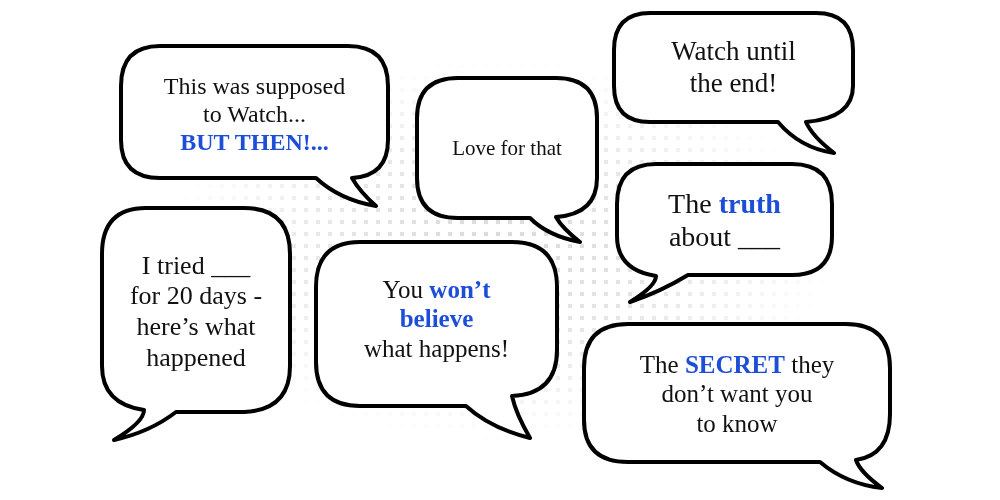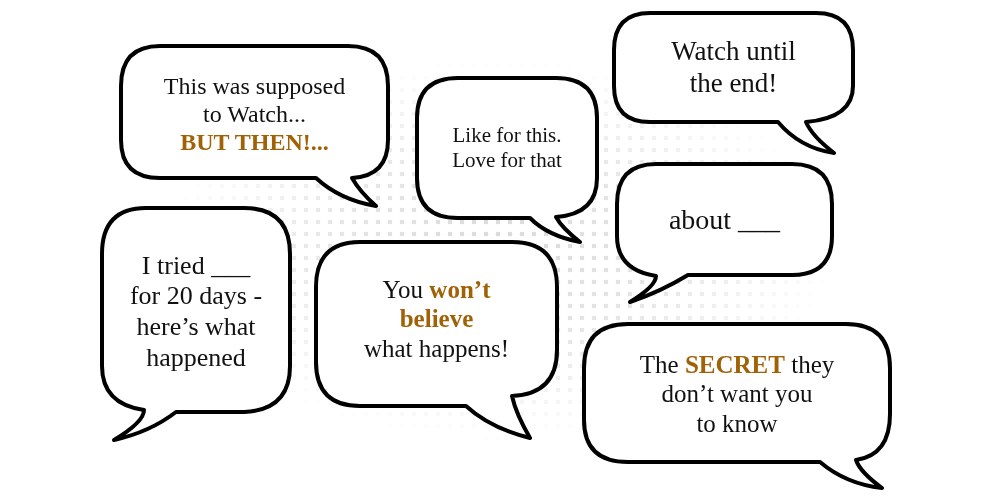--- a/index.html
+++ b/index.html
@@ -16,21 +16,21 @@
             mask-image: radial-gradient(ellipse 42% 48% at 50% 50%, rgba(0,0,0,1) 0%, rgba(0,0,0,0.6) 45%, rgba(0,0,0,0) 80%);
   }
   svg.bubbles { position: absolute; left: 0; top: 0; }
   .bubble-path { fill: #ffffff; stroke: #000000; stroke-width: 4; stroke-linejoin: round; }
   .bubble-text {
     position: absolute; display: flex; flex-direction: column;
     align-items: center; justify-content: center; text-align: center;
     color: #111111; line-height: 1.18; font-family: Liberation Serif, serif;
   }
   .line { display: block; white-space: nowrap; }
-  .accent { color: #a16207; font-weight: bold; }
+  .accent { color: #1d4ed8; font-weight: bold; }
 </style>
 </head>
 <body>
 
 <div class="dots"></div>
 
 <svg class="bubbles" width="1000" height="500" viewBox="0 0 1000 500">
 
   <path class="bubble-path" d="M160,46 H348 Q388,46 388,86 V140 Q388,176 352,178 Q360,192 376,206 Q340,200 316,178 H160 Q121,178 121,140 V86 Q121,46 160,46 Z"></path>
 
@@ -47,30 +47,30 @@
   <path class="bubble-path" d="M628,324 H846 Q890,324 890,368 V414 Q890,455 856,460 Q860,472 882,488 Q846,484 820,462 H628 Q584,462 584,420 V368 Q584,324 628,324 Z"></path>
 </svg>
 
 <div class="bubble-text" style="left:121px; top:50px; width:267px; height:128px; font-size:24px;">
   <span class="line">This was supposed</span>
   <span class="line">to Watch...</span>
   <span class="line accent">BUT THEN!...</span>
 </div>
 
 <div class="bubble-text" style="left:417px; top:80px; width:180px; height:136px; font-size:21px;">
-  <span class="line">Like for this.</span>
   <span class="line">Love for that</span>
 </div>
 
 <div class="bubble-text" style="left:614px; top:14px; width:239px; height:108px; font-size:27px;">
   <span class="line">Watch until</span>
   <span class="line">the end!</span>
 </div>
 
 <div class="bubble-text" style="left:617px; top:166px; width:215px; height:108px; font-size:28px;">
+  <span class="line"><span>The </span><span class="accent">truth</span></span>
   <span class="line">about ___</span>
 </div>
 
 <div class="bubble-text" style="left:102px; top:214px; width:188px; height:196px; font-size:26px;">
   <span class="line">I tried ___</span>
   <span class="line">for 20 days -</span>
   <span class="line">here’s what</span>
   <span class="line">happened</span>
 </div>
 

